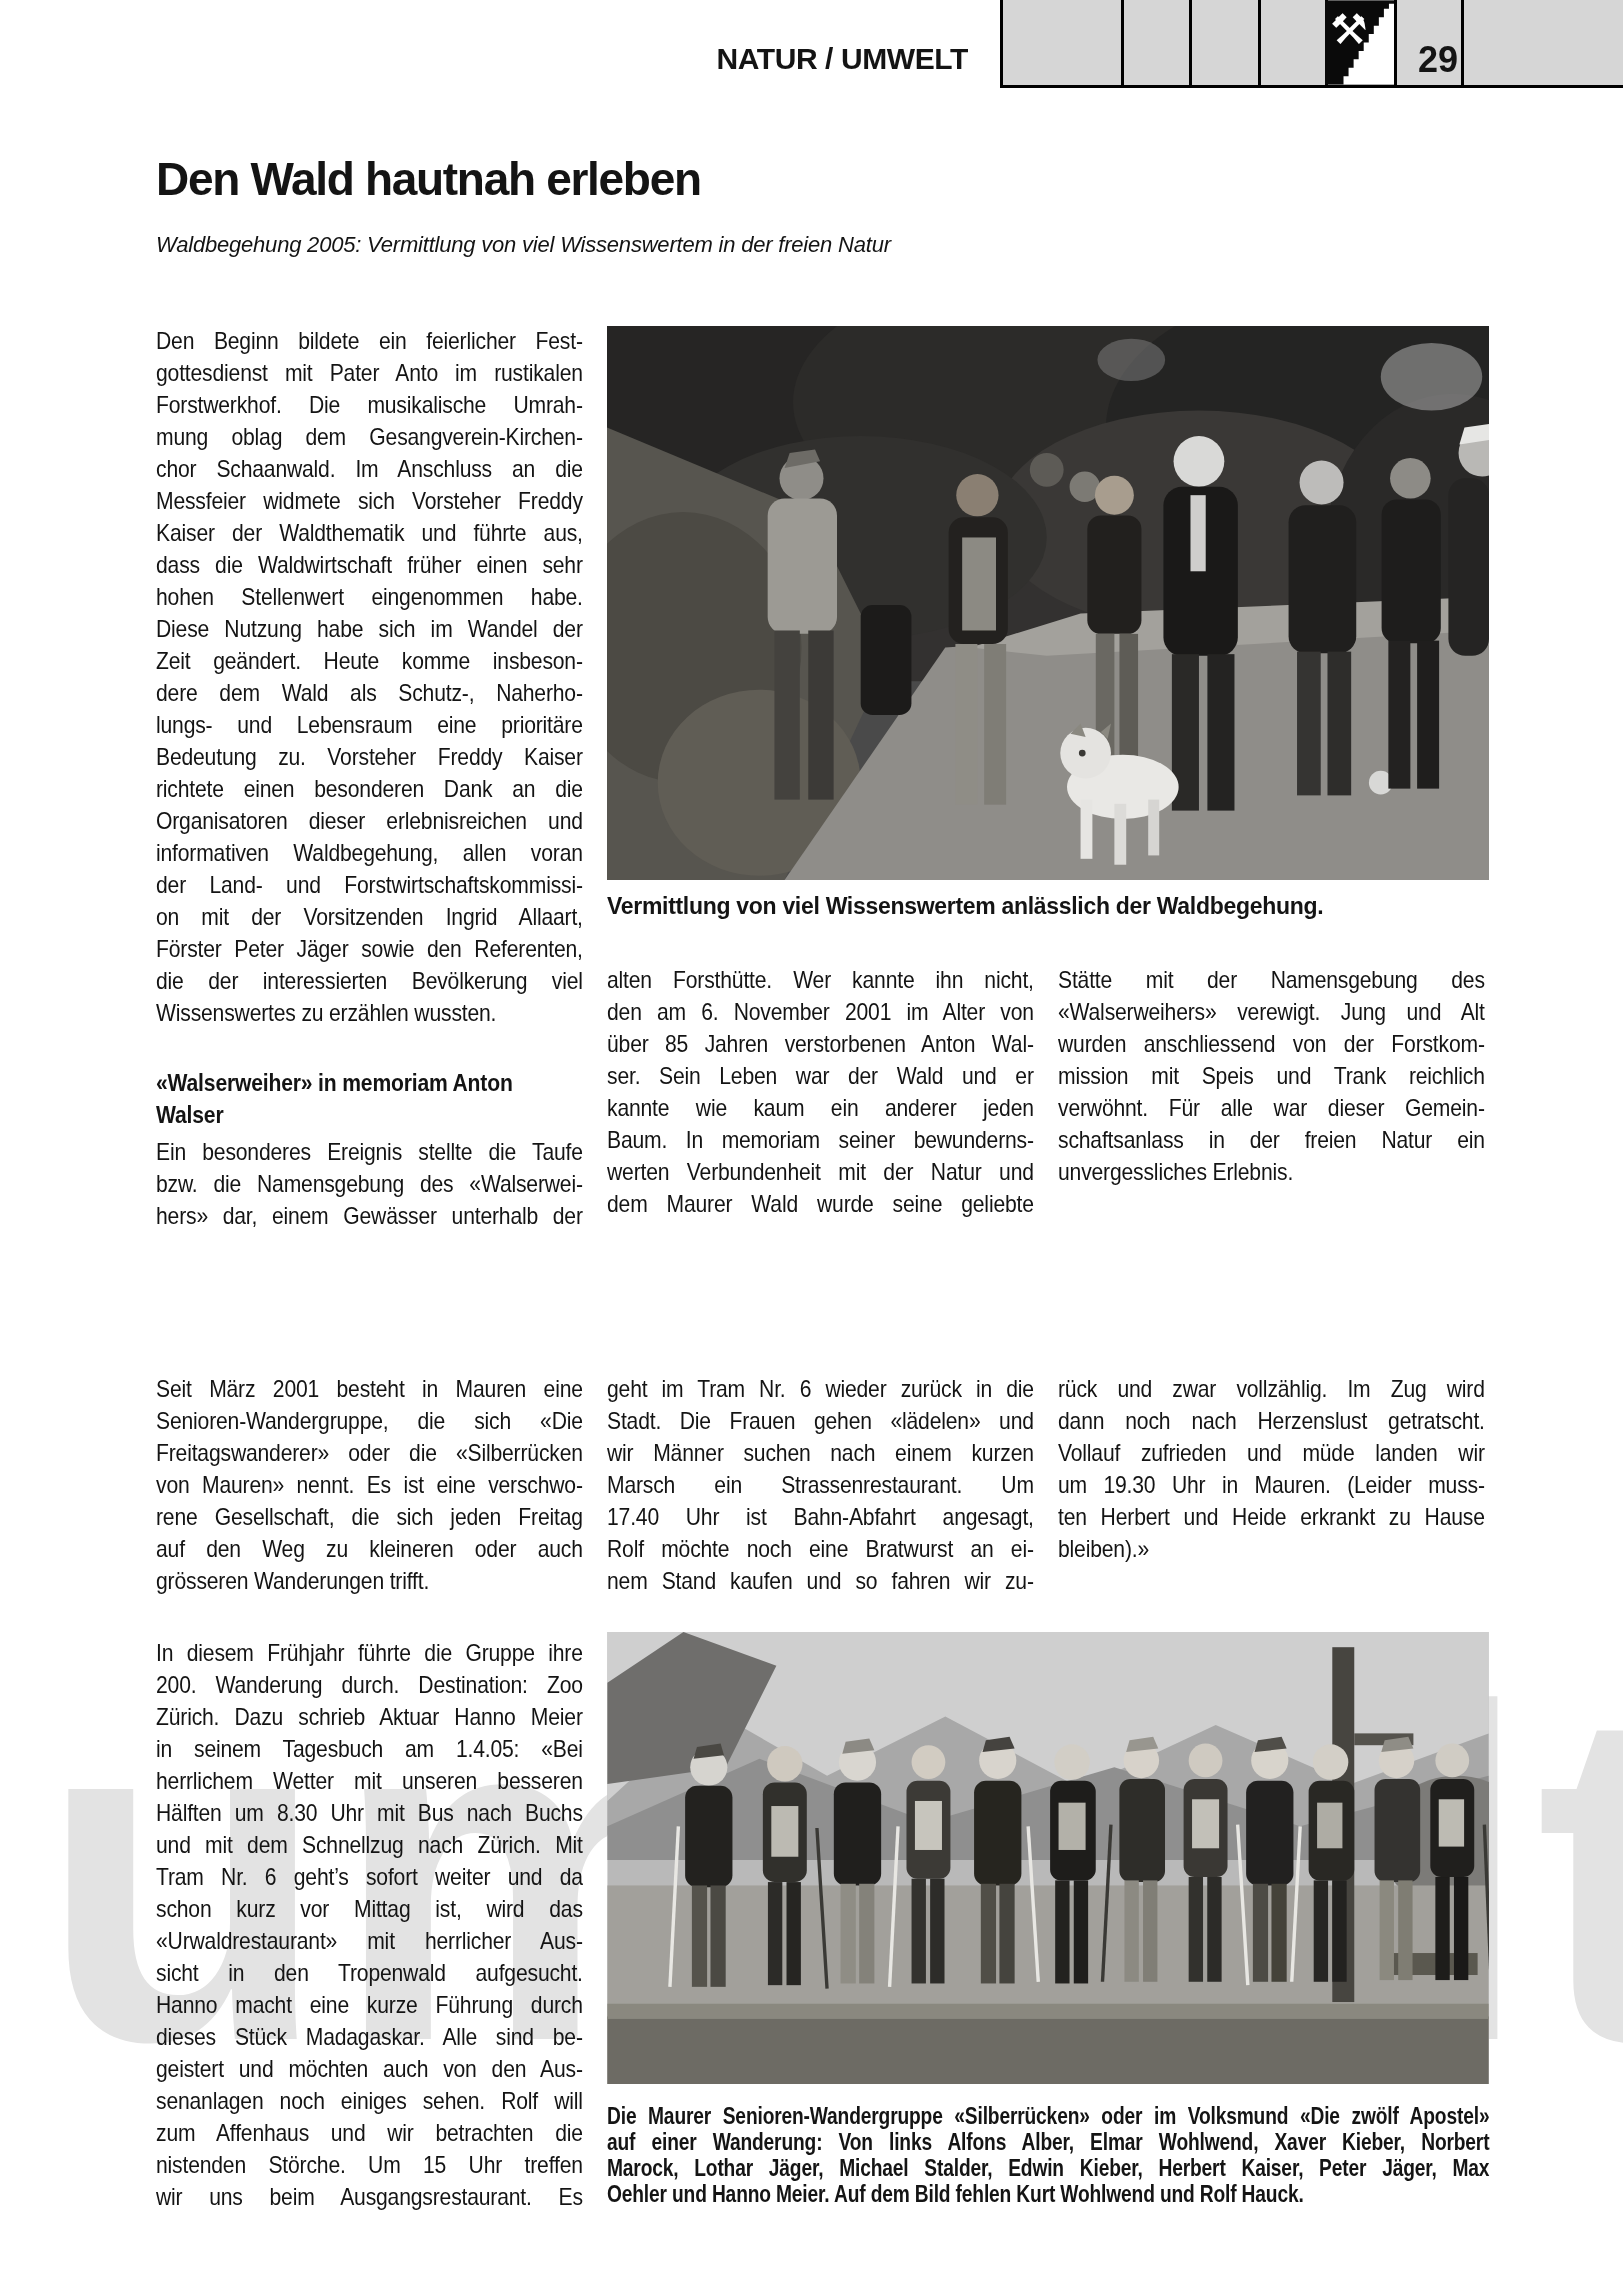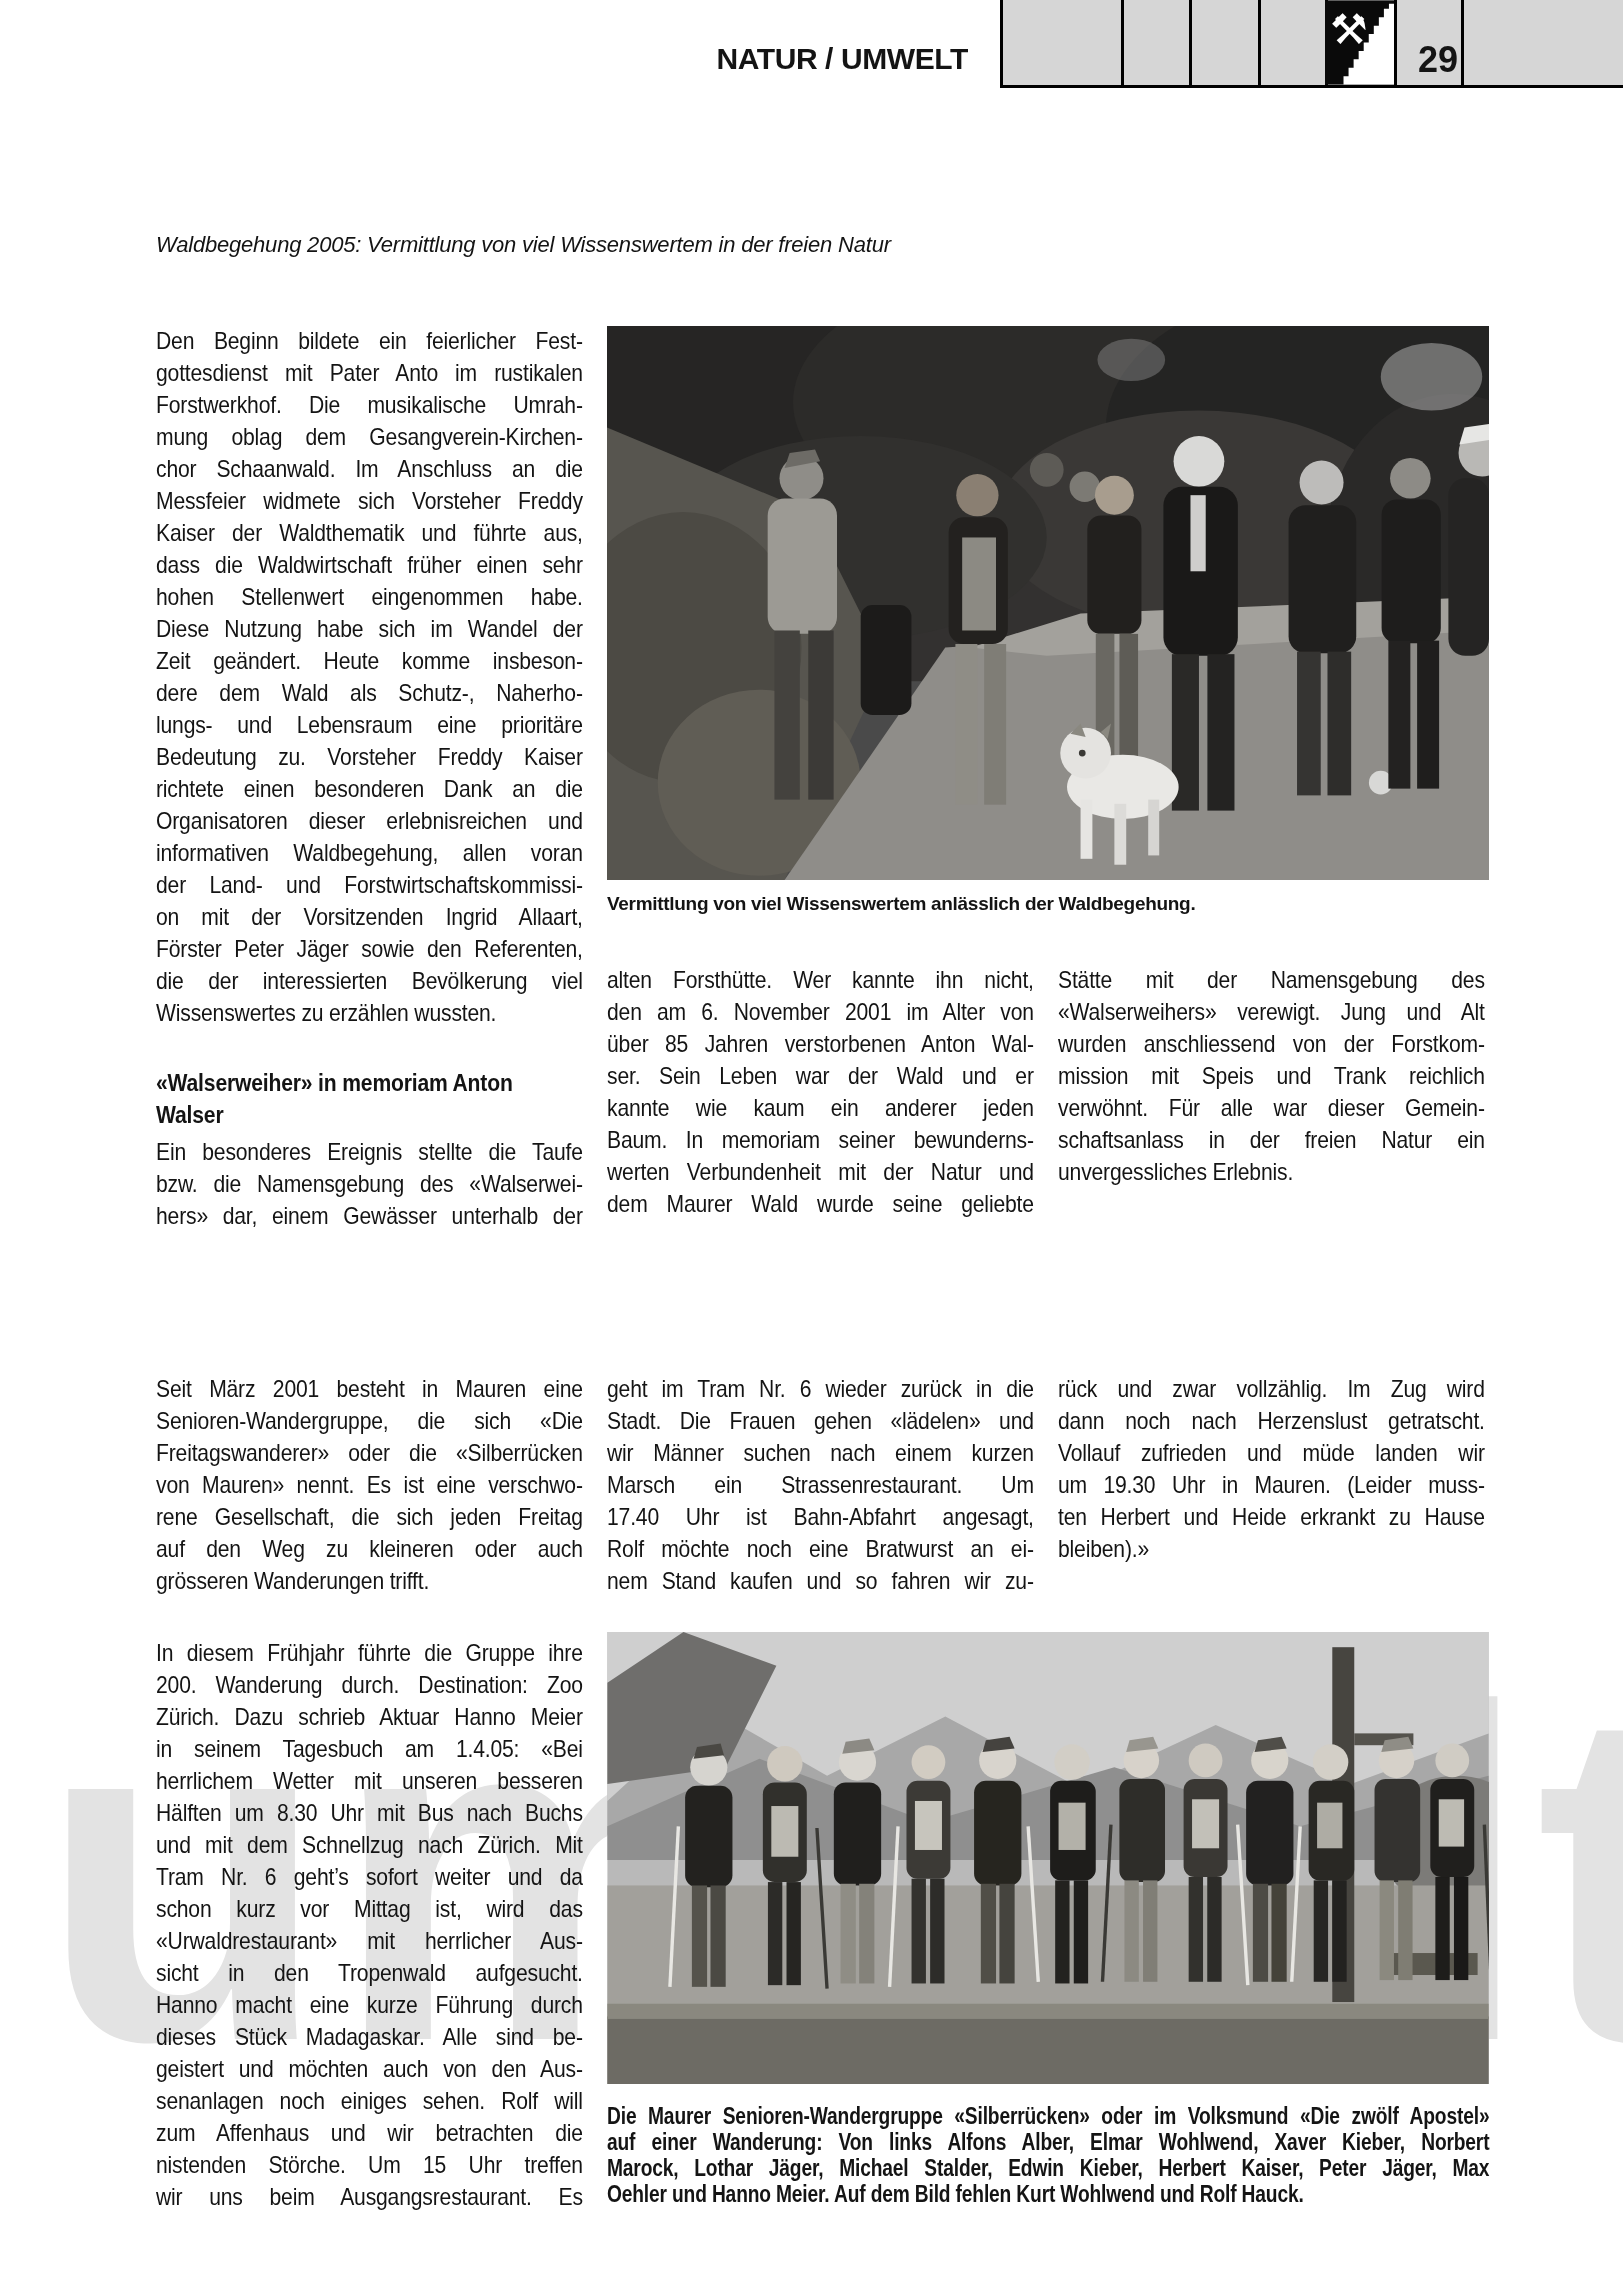--- a/index.html
+++ b/index.html
@@ -21,21 +21,21 @@
   .headline{left:156px;font-size:46px;font-weight:bold;letter-spacing:-1.3px;white-space:nowrap;}
   #a1-subtitle{left:156px;top:232px;font-size:22px;font-weight:normal;font-style:italic;
                letter-spacing:-0.2px;white-space:nowrap;}
   
   .tcol{width:485px;transform:scaleX(0.88);transform-origin:0 0;font-size:24px;line-height:32px;
         letter-spacing:-0.2px;}
   .tline{text-align:justify;text-align-last:justify;}
   .tline.last{text-align-last:left;}
   .bold{font-weight:bold;}
   
-  .caption1{left:607px;top:893px;font-size:19px;font-weight:bold;letter-spacing:-0.3px;white-space:nowrap;}
+  .caption1{left:607px;top:893px;font-size:23px;font-weight:bold;letter-spacing:-0.3px;white-space:nowrap;}
   .caption2{left:607px;top:2103px;width:1103px;transform:scaleX(0.8);transform-origin:0 0;
             font-size:24px;line-height:26px;font-weight:bold;letter-spacing:-0.2px;}
   
   .photo{display:block;}
 </style>
 </head>
 <body>
 
 <div id="page">
 
@@ -54,20 +54,21 @@
     <div id="logo-cell">
       <svg width="69" height="85" viewBox="0 0 82 100">
         <rect x="0" y="0" width="82" height="100" fill="#0a0a0a"></rect>
         <polygon fill="#ffffff" points="82,4 82,100 22,100 22,90 28,90 28,80 34,80 34,70 40,70 40,60 46,60 46,50 52,50 52,40 58,40 58,30 64,30 64,20 70,20 70,10 76,10 76,4"></polygon>
         <text x="6" y="52" font-family="DejaVu Sans, sans-serif" font-size="50" fill="#ffffff">⚒</text>
       </svg>
     </div>
     <div id="page-number">29</div>
   </div>
 
+  <div class="z headline" style="top:152px">Den Wald hautnah erleben</div>
   <div class="z" id="a1-subtitle">Waldbegehung 2005: Vermittlung von viel Wissenswertem in der freien Natur</div>
 
   <div class="z tcol" style="left:156px;top:325px">
       <div class="tline">Den Beginn bildete ein feierlicher Fest-</div>
       <div class="tline">gottesdienst mit Pater Anto im rustikalen</div>
       <div class="tline">Forstwerkhof. Die musikalische Umrah-</div>
       <div class="tline">mung oblag dem Gesangverein-Kirchen-</div>
       <div class="tline">chor Schaanwald. Im Anschluss an die</div>
       <div class="tline">Messfeier widmete sich Vorsteher Freddy</div>
       <div class="tline">Kaiser der Waldthematik und führte aus,</div>

